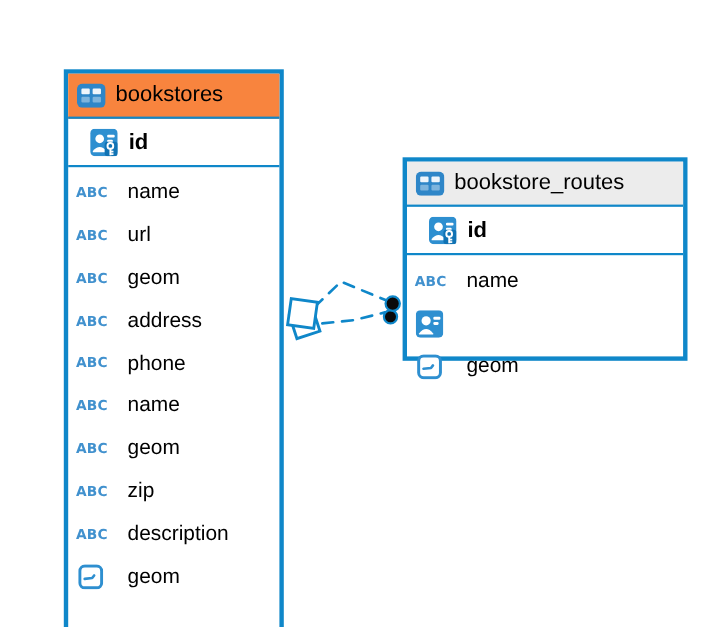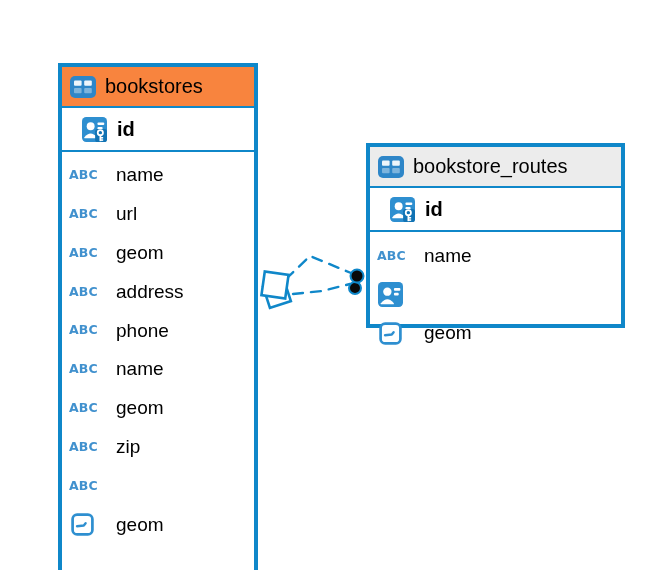--- a/index.html
+++ b/index.html
@@ -134,20 +134,21 @@
     <div class="col-row">
       <span class="abc-glyph">ABC</span>
       <span>geom</span>
     </div>
     <div class="col-row">
       <span class="abc-glyph">ABC</span>
       <span>zip</span>
     </div>
     <div class="col-row">
       <span class="abc-glyph">ABC</span>
+      <span>description</span>
     </div>
     <div class="col-row">
       <span class="icon-cell">
         <svg width="23" height="23" viewBox="0 0 23 23">
           <rect x="1.6" y="1.6" width="19.8" height="19.8" rx="4.5" fill="#fff" stroke="#2e8fd0" stroke-width="2.7"></rect>
           <path d="M6 13.2 L12.8 12.5 L14.6 10.2" fill="none" stroke="#2e8fd0" stroke-width="2.4" stroke-linecap="round" stroke-linejoin="round"></path>
         </svg>
       </span>
       <span>geom</span>
     </div>

